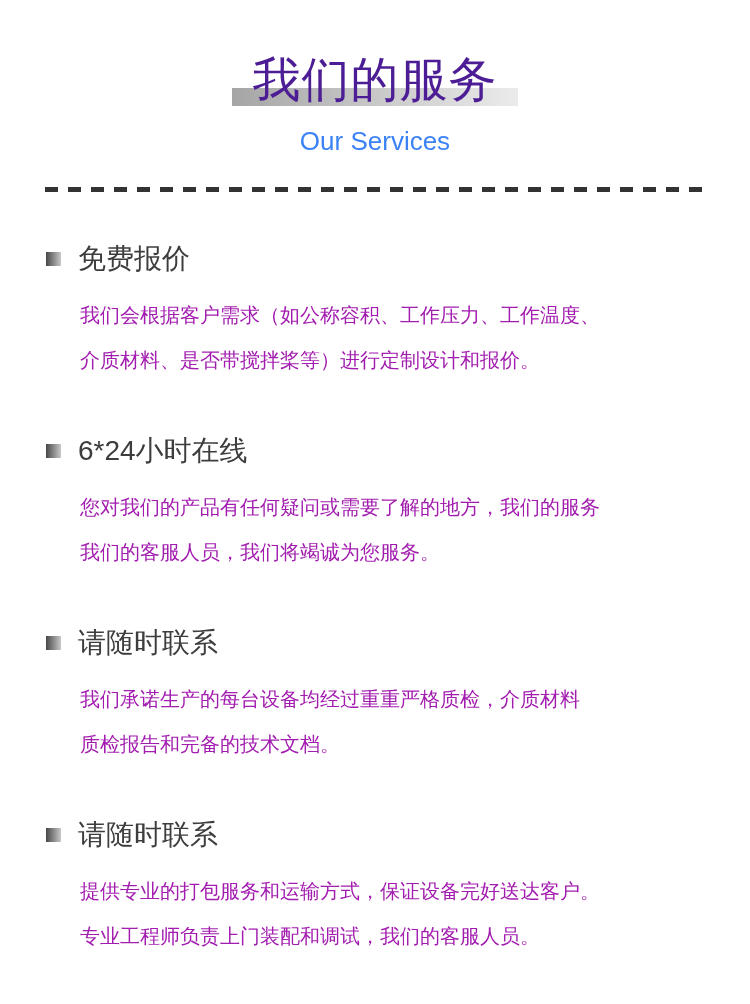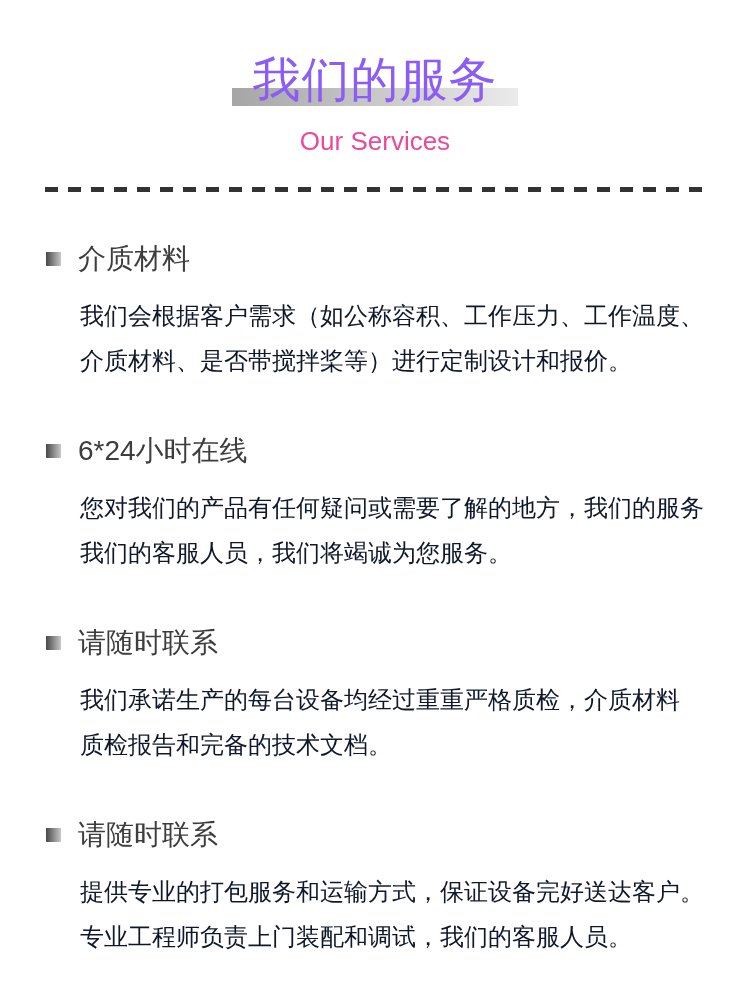--- a/index.html
+++ b/index.html
@@ -14,40 +14,40 @@
   
   .header { text-align: center; padding-top: 52px; }
 
   .title {
     position: relative;
     display: inline-block;
     margin: 0;
     font-size: 48px;
     line-height: 1.16;
     font-weight: 400;
-    color: #8b5cf6;
+    color: #4c1d95;
     letter-spacing: 1px;
   }
   .title-band {
     position: absolute;
     top: 36px;
     left: 50%;
     transform: translateX(-50%);
     width: 286px;
     height: 18px;
     background: linear-gradient(to right, #a5a5a5, #ebebeb);
     z-index: 0;
   }
   .title-text { position: relative; z-index: 1; }
 
   .subtitle {
     margin-top: 18px;
     font-size: 26px;
     line-height: 1.2;
-    color: #ec4899;
+    color: #3b82f6;
   }
 
   
   .divider {
     width: 660px;
     height: 5px;
     margin: 30px auto 0 auto;
     background: repeating-linear-gradient(
       to right,
       #333333 0px, #333333 13px,
@@ -77,23 +77,23 @@
     margin: 0;
     font-size: 28px;
     font-weight: 400;
     line-height: 40px;
     color: #3d3d3d;
   }
 
   .item-body {
     margin: 14px 0 0 34px;
     width: 648px;
-    font-size: 24px;
+    font-size: 20px;
     line-height: 45px;
-    color: #0f172a;
+    color: #a21caf;
     white-space: pre-line;
   }
 </style>
 </head>
 <body>
 
 <div class="page">
 
   <header class="header">
     <h1 class="title">
@@ -102,21 +102,21 @@
     </h1>
     <div class="subtitle">Our Services</div>
     <div class="divider"></div>
   </header>
 
   <main class="services">
 
     <section class="service-item">
       <div class="item-heading-row">
         <span class="bullet"></span>
-        <h2 class="item-heading">介质材料</h2>
+        <h2 class="item-heading">免费报价</h2>
       </div>
       <p class="item-body">我们会根据客户需求（如公称容积、工作压力、工作温度、
 介质材料、是否带搅拌桨等）进行定制设计和报价。</p>
     </section>
 
     <section class="service-item">
       <div class="item-heading-row">
         <span class="bullet"></span>
         <h2 class="item-heading">6*24小时在线</h2>
       </div>

